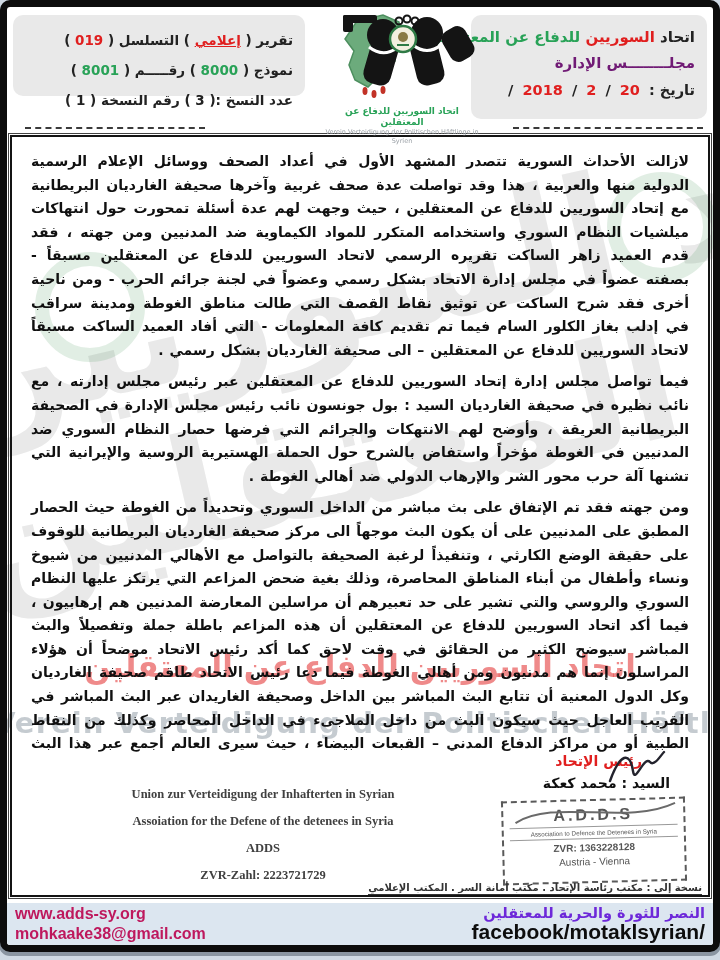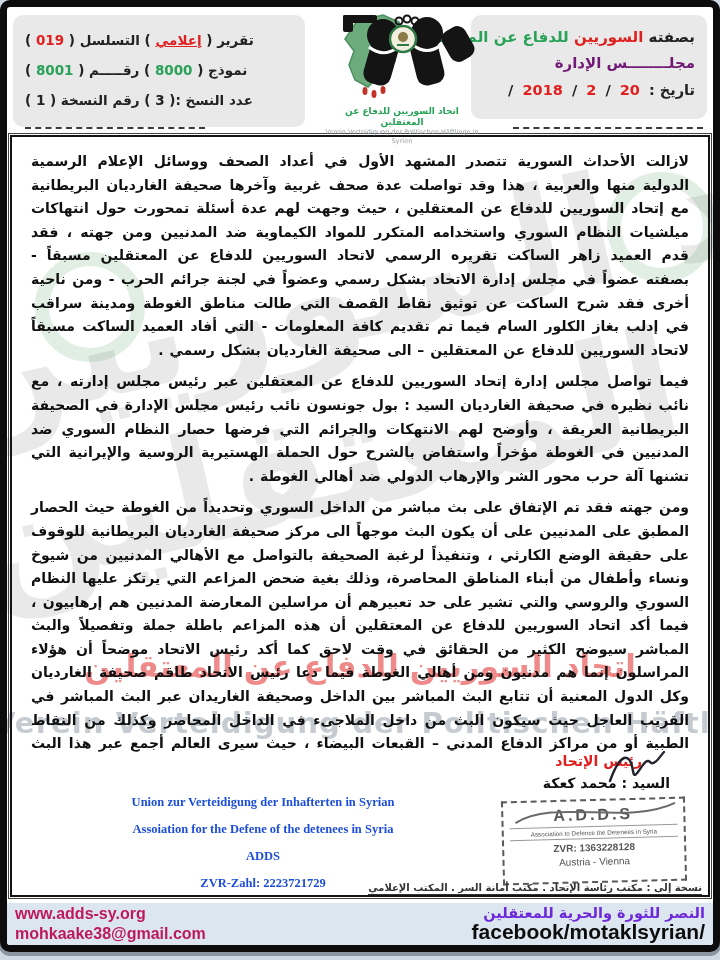--- a/index.html
+++ b/index.html
@@ -13,21 +13,21 @@
   .wm-big{left:-70px;top:120px;font-size:150px;font-weight:bold;color:#e9e9e9;
           transform:rotate(-13deg);line-height:165px;letter-spacing:4px;}
   .wm-ring{width:110px;height:110px;border:14px solid rgba(70,150,90,.16);border-radius:50%;}
   .wm-red{top:641px;left:0;width:706px;text-align:center;font-size:31px;font-weight:bold;
           color:rgba(226,42,42,.55);letter-spacing:5px;direction:rtl;}
   .wm-de{top:700px;left:0;width:706px;text-align:center;font-size:28px;font-weight:bold;
          color:rgba(150,160,170,.55);transform:scaleX(1.04);letter-spacing:1px;}
   
   .header{position:relative;height:128px;z-index:2;}
   .hdr-box{position:absolute;top:8px;background:#e9e9e9;border-radius:10px;padding:10px 12px;}
-  .hdr-left{left:6px;width:292px;height:112px;direction:rtl;text-align:left;}
+  .hdr-left{left:6px;width:292px;height:81px;direction:rtl;text-align:right;}
   .meta-line{font-size:13.5px;font-weight:bold;color:#1c1c1c;line-height:30px;white-space:nowrap;}
   .hdr-right{right:6px;width:236px;height:104px;direction:rtl;text-align:right;}
   .title-line{font-size:15px;font-weight:bold;line-height:24px;white-space:nowrap;}
   .board-line{font-size:15px;font-weight:bold;color:#701a75;line-height:28px;}
   .date-line{font-size:14.5px;font-weight:bold;color:#1c1c1c;line-height:26px;}
   .date-line span{display:inline-block;margin-left:4px;}
   .red{color:#e01f1f;} .green{color:#28a257;} .dark{color:#222;}
   .hdr-logo{position:absolute;left:316px;top:0;width:158px;text-align:center;z-index:3;}
   .logo-cap-ar{font-size:9px;font-weight:bold;color:#28a257;line-height:11px;margin-top:1px;}
   .logo-cap-de{font-size:6.5px;color:#9aa0a6;line-height:9px;}
@@ -48,21 +48,21 @@
   .stamp{position:absolute;right:22px;top:46px;width:184px;height:84px;border:2px dashed #5a5a5a;
          transform:rotate(-1.5deg);text-align:center;color:#555;padding-top:4px;
          font-family:"Liberation Sans",sans-serif;background:rgba(255,255,255,.6);}
   .stamp-abbr{font-size:16px;font-weight:bold;letter-spacing:3px;line-height:20px;}
   .stamp-line{font-size:6.3px;line-height:9px;border-top:1px solid #999;border-bottom:1px solid #999;
               margin:1px 6px;padding:1px 0;}
   .stamp-zvr{font-size:10px;font-weight:bold;line-height:15px;}
   .stamp-place{font-size:10px;line-height:13px;}
   .stamp-scribble{position:absolute;left:4px;top:-8px;}
   .org-block{position:absolute;left:86px;top:28px;width:330px;text-align:center;
-             font-family:"Liberation Serif",serif;font-weight:bold;color:#1d4ed8;margin-top:8px;}
+             font-family:"Liberation Serif",serif;font-weight:bold;color:#404040;}
   .org-block div{line-height:27px;font-size:12.5px;}
   .copy-line{position:absolute;right:6px;bottom:0;font-size:10px;font-weight:bold;color:#333;
              direction:rtl;border-bottom:1px solid #333;padding-bottom:1px;}
   
   .footer{position:absolute;left:0;right:0;bottom:0;height:42px;background:#dce6f0;z-index:2;
           display:flex;justify-content:space-between;align-items:center;padding:0 8px;}
   .footer-left{font-family:"Liberation Sans",sans-serif;font-weight:bold;color:#be185d;
                font-size:16px;line-height:20px;}
   .footer-right{text-align:right;}
   .footer-slogan{font-size:14.5px;font-weight:bold;color:#6d28d9;direction:rtl;line-height:16px;}
@@ -131,21 +131,21 @@
           <circle cx="76" cy="32" r="13" fill="#f3efdf" stroke="#2f7a45" stroke-width="2.5"></circle>
           <circle cx="76" cy="30" r="5" fill="#8a7a45"></circle>
           <path d="M70 38 h12" stroke="#2f7a45" stroke-width="2"></path>
         </svg>
         <div class="logo-cap-ar">اتحاد السوريين للدفاع عن المعتقلين</div>
         <div class="logo-cap-de">Verein Verteidigung der Politischen Häftlinge in Syrien</div>
       </div>
 
       <div class="hdr-box hdr-right">
         <div class="title-line">
-          <span class="dark">بصفته</span>
+          <span class="dark">اتحاد</span>
           <span class="red">السوريين</span>
           <span class="green">للدفاع عن المعتقلين</span>
         </div>
         <div class="board-line">مجلــــــــس الإدارة</div>
         <div class="date-line">
           <span class="dark">تاريخ :</span>
           <span class="red">20</span>
           <span class="dark">/</span>
           <span class="red">2</span>
           <span class="dark">/</span>

